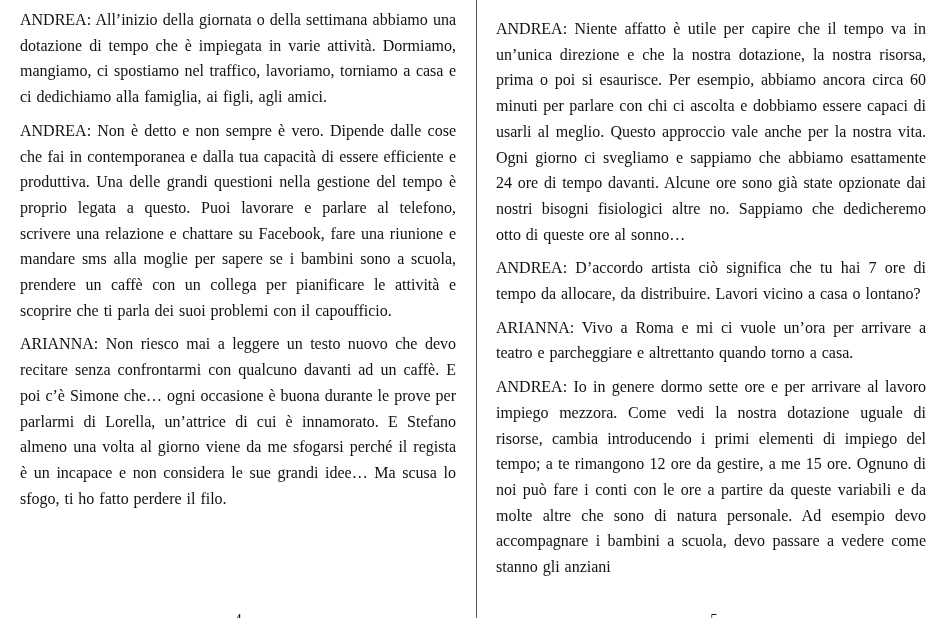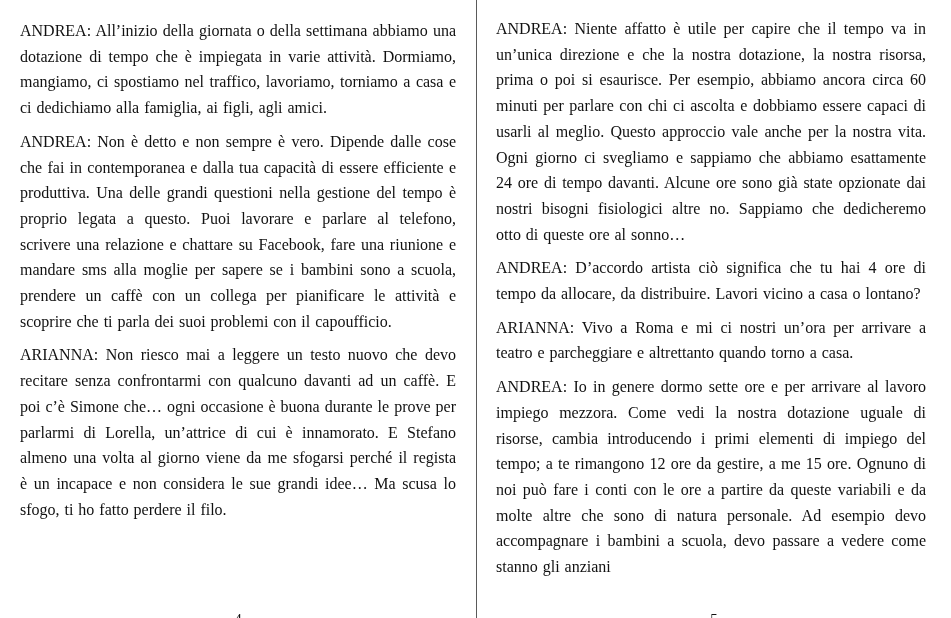--- a/index.html
+++ b/index.html
@@ -22,21 +22,21 @@
   }
   .page {
     position: relative;
     height: 618px;
     box-sizing: border-box;
     overflow: hidden;
     background: #ffffff;
   }
   .page-left {
     width: 476px;
-    padding: 18px 20px 0 20px;
+    padding: 7px 20px 0 20px;
   }
   .page-divider {
     width: 1px;
     height: 618px;
     background: #5a5a5a;
     flex: 0 0 1px;
   }
   .page-right {
     flex: 1;
     padding: 16px 25px 0 19px;
@@ -72,20 +72,20 @@
         <p class="para">ARIANNA: Non riesco mai a leggere un testo nuovo che devo recitare senza confrontarmi con qualcuno davanti ad un caffè. E poi c’è Simone che… ogni occasione è buona durante le prove per parlarmi di Lorella, un’attrice di cui è innamorato. E Stefano almeno una volta al giorno viene da me sfogarsi perché il regista è un incapace e non considera le sue grandi idee… Ma scusa lo sfogo, ti ho fatto perdere il filo.</p>
       </div>
     <div class="page-number">4</div>
   </div>
 
   <div class="page-divider"></div>
 
   <div class="page page-right">
     <div>
         <p class="para">ANDREA: Niente affatto è utile per capire che il tempo va in un’unica direzione e che la nostra dotazione, la nostra risorsa, prima o poi si esaurisce. Per esempio, abbiamo ancora circa 60 minuti per parlare con chi ci ascolta e dobbiamo essere capaci di usarli al meglio. Questo approccio vale anche per la nostra vita. Ogni giorno ci svegliamo e sappiamo che abbiamo esattamente 24 ore di tempo davanti. Alcune ore sono già state opzionate dai nostri bisogni fisiologici altre no. Sappiamo che dedicheremo otto di queste ore al sonno…</p>
-        <p class="para">ANDREA: D’accordo artista ciò significa che tu hai 4 ore di tempo da allocare, da distribuire. Lavori vicino a casa o lontano?</p>
-        <p class="para">ARIANNA: Vivo a Roma e mi ci nostri un’ora per arrivare a teatro e parcheggiare e altrettanto quando torno a casa.</p>
+        <p class="para">ANDREA: D’accordo artista ciò significa che tu hai 7 ore di tempo da allocare, da distribuire. Lavori vicino a casa o lontano?</p>
+        <p class="para">ARIANNA: Vivo a Roma e mi ci vuole un’ora per arrivare a teatro e parcheggiare e altrettanto quando torno a casa.</p>
         <p class="para">ANDREA: Io in genere dormo sette ore e per arrivare al lavoro impiego mezzora. Come vedi la nostra dotazione uguale di risorse, cambia introducendo i primi elementi di impiego del tempo; a te rimangono 12 ore da gestire, a me 15 ore. Ognuno di noi può fare i conti con le ore a partire da queste variabili e da molte altre che sono di natura personale. Ad esempio devo accompagnare i bambini a scuola, devo passare a vedere come stanno gli anziani</p>
       </div>
     <div class="page-number">5</div>
   </div>
 
 </div>
 
 </body></html>

